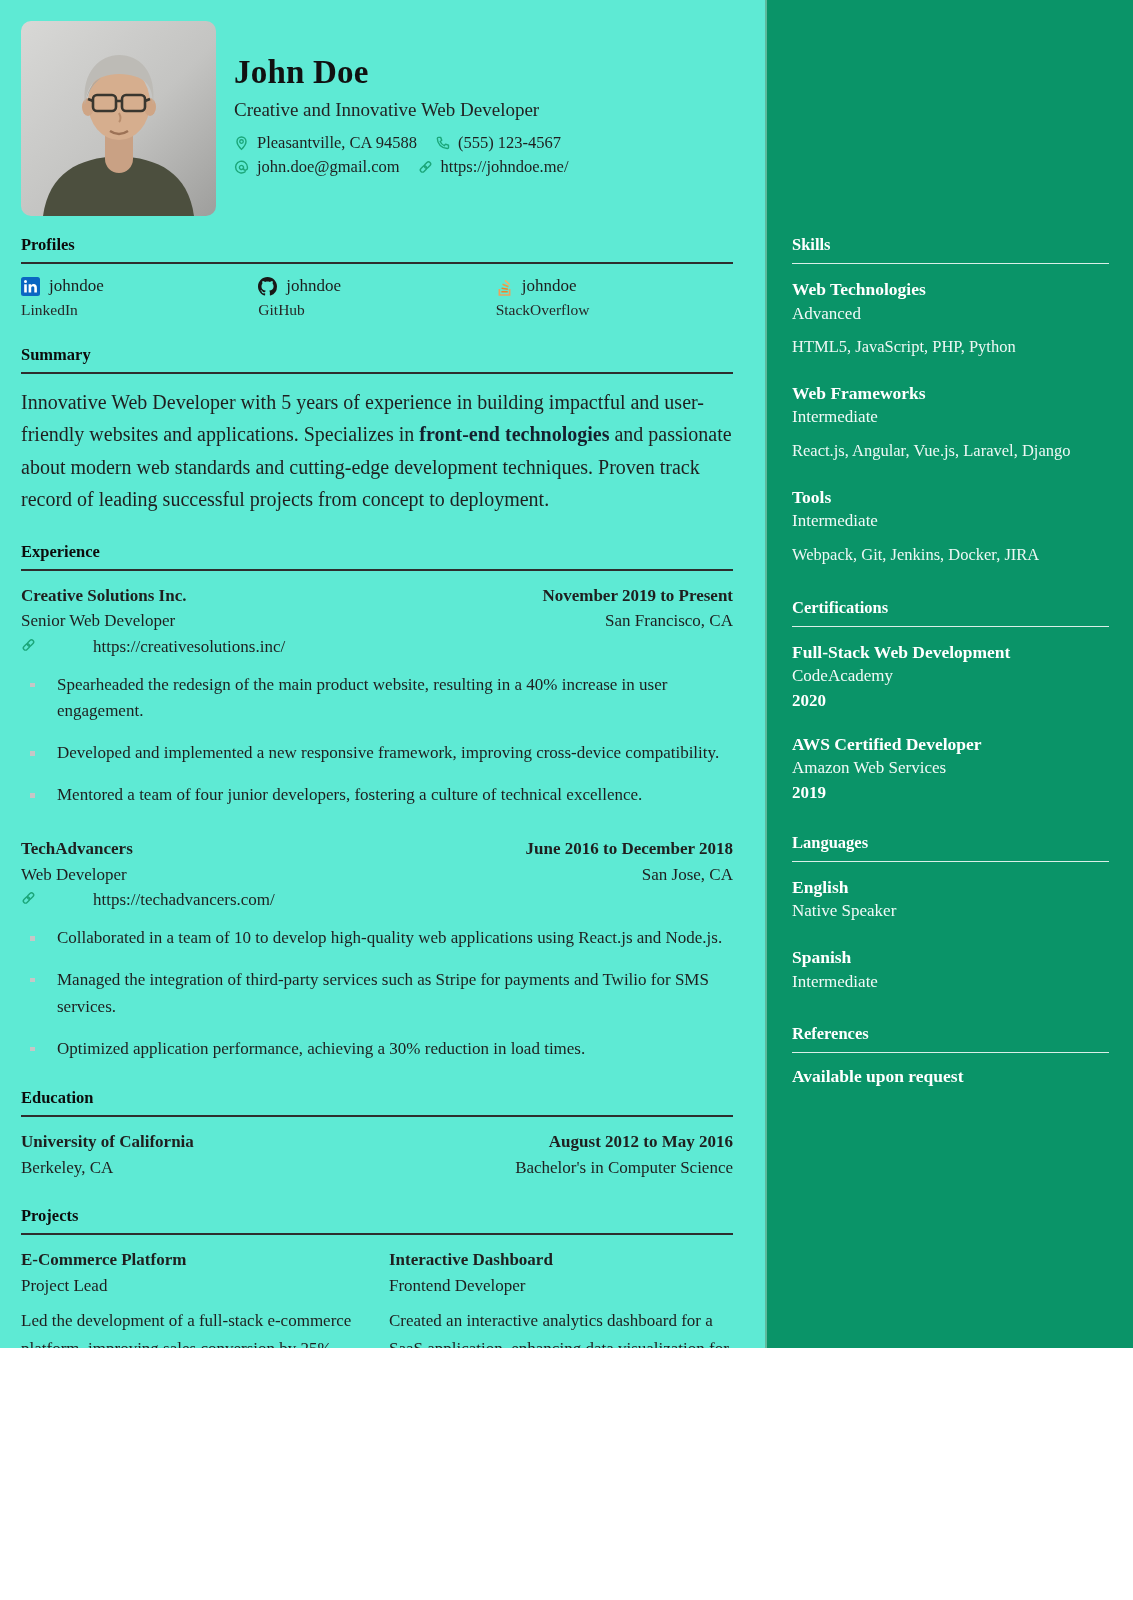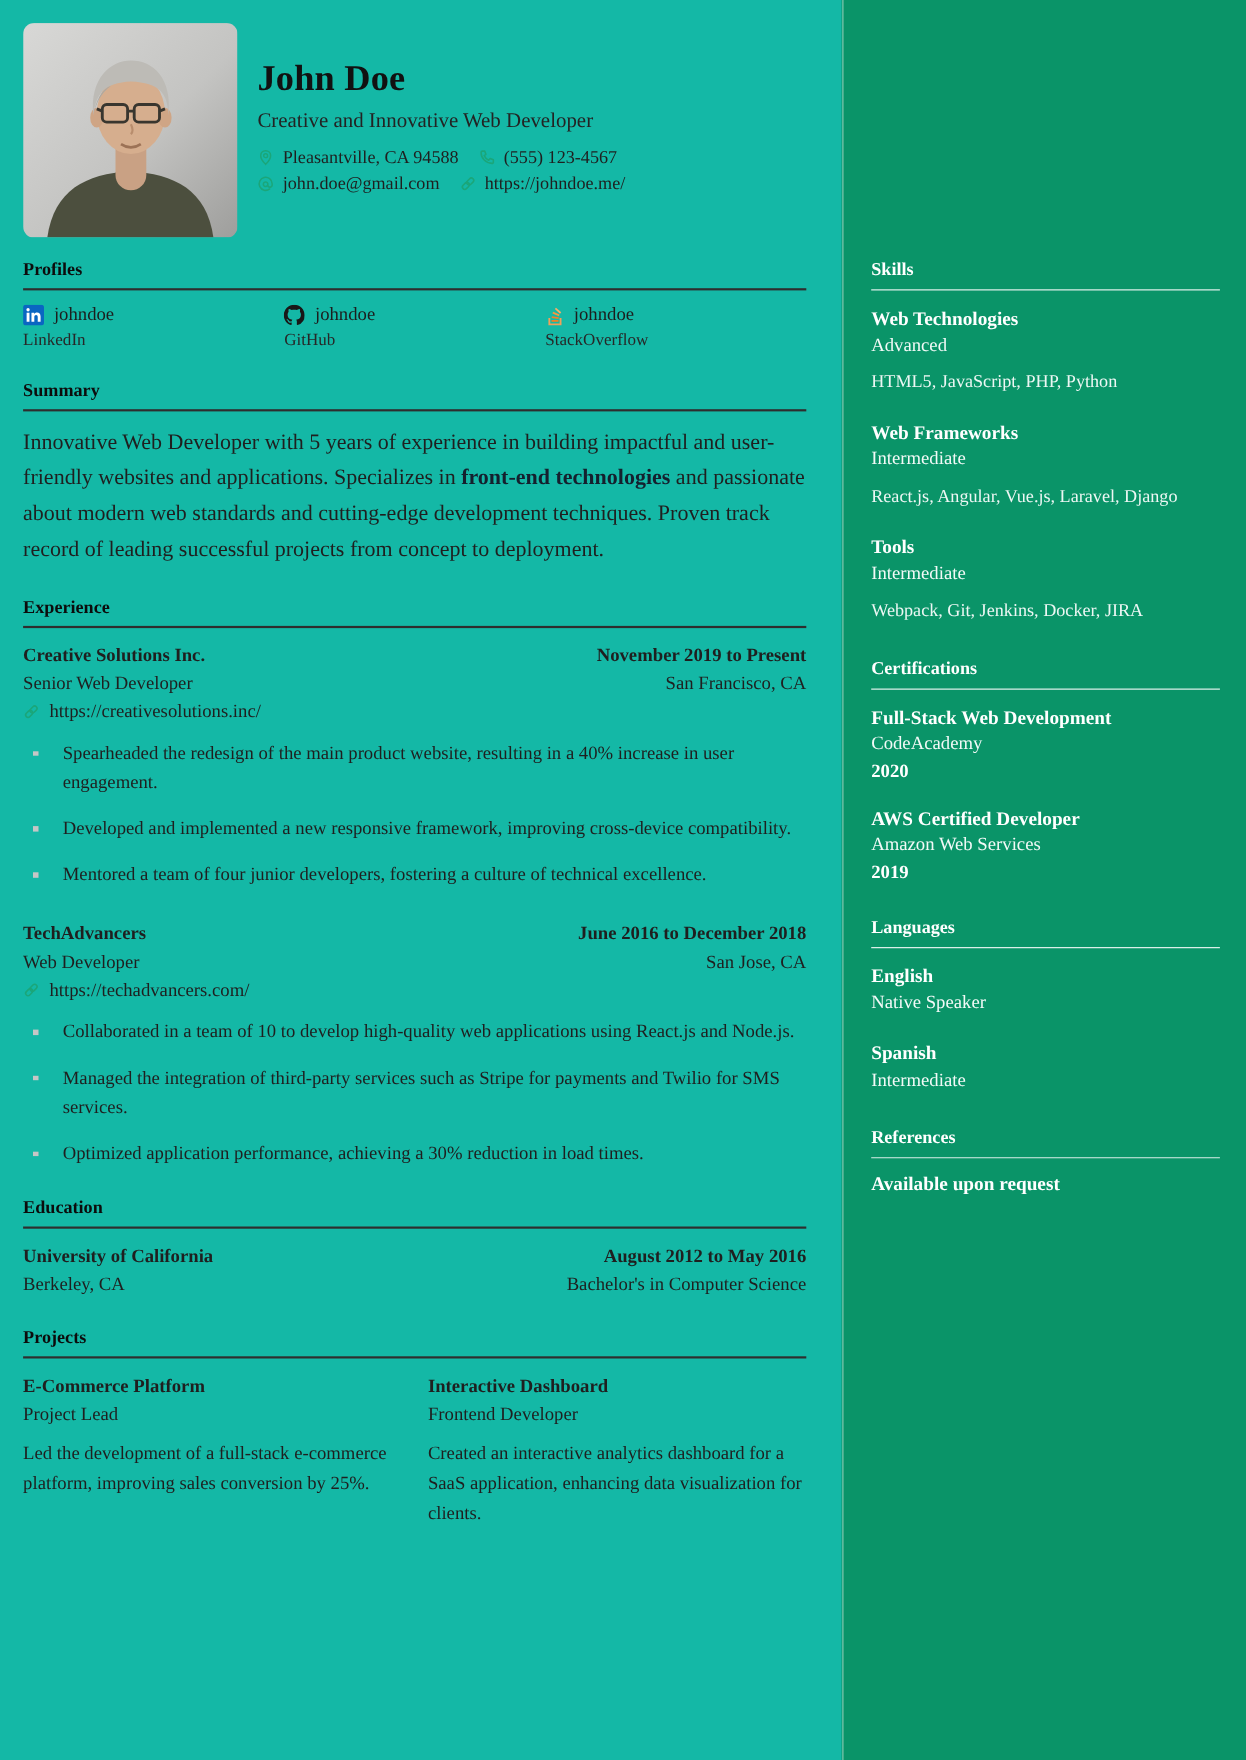--- a/index.html
+++ b/index.html
@@ -4,21 +4,21 @@
 <style>
   :root{
     --sidebar-green:#0a9468;
     --accent-green:#1ba679;
     --text-dark:#1f1f1f;
     --rule-dark:#2e2e2e;
   }
   *{box-sizing:border-box;}
   html,body{margin:0;padding:0;background:#fff;}
   body{font-family:"Liberation Serif","DejaVu Serif",serif;color:var(--text-dark);}
-  .page{width:1133px;height:1600px;display:flex;overflow:hidden;background:#14b8a6;}
+  .page{width:1133px;height:1348px;display:flex;overflow:hidden;background:#5eead4;}
 
   
   .main{flex:1 1 auto;padding:21px 32px 20px 21px;min-width:0;}
 
   .header{display:flex;margin-bottom:19px;}
   .photo{width:195px;height:195px;border-radius:10px;overflow:hidden;flex:0 0 auto;}
   .photo svg{display:block;width:100%;height:100%;}
   .header-text{padding:33px 0 0 18px;}
   h1{margin:0 0 4px;font-size:33px;line-height:1.15;color:#111;letter-spacing:.2px;}
   .headline{font-size:19px;line-height:1.45;color:#232323;margin-bottom:10px;}
@@ -36,21 +36,21 @@
   .p-top .ic{margin-right:9px;display:inline-flex;}
   .p-net{font-size:15.5px;margin-top:5px;color:#272727;}
 
   p.summary{margin:0;font-size:20px;line-height:1.62;max-width:712px;}
   p.summary b{color:#15202e;}
 
   .row{display:flex;justify-content:space-between;align-items:baseline;font-size:17px;line-height:1.5;}
   .row .lft{font-weight:bold;}
   .row .rgt{font-weight:bold;text-align:right;}
   .row.sub .lft,.row.sub .rgt{font-weight:normal;}
-  .url-line{display:flex;align-items:center;font-size:17px;margin-top:3px;}
+  .url-line{display:flex;font-size:17px;margin-top:3px;gap:48px;}
   .url-line .ic{margin-right:9px;display:inline-flex;}
 
   ul.bullets{list-style:none;margin:15px 0 0;padding:0;max-width:712px;}
   ul.bullets li{position:relative;padding-left:36px;margin-bottom:15px;font-size:17px;line-height:1.58;}
   ul.bullets li::before{content:"";position:absolute;left:9px;top:11px;width:4.5px;height:4.5px;background:#c6c6c6;}
   .entry{margin-bottom:27px;}
   .entry:last-child{margin-bottom:0;}
 
   .projects-grid{display:flex;column-gap:24px;}
   .project{width:345px;}

